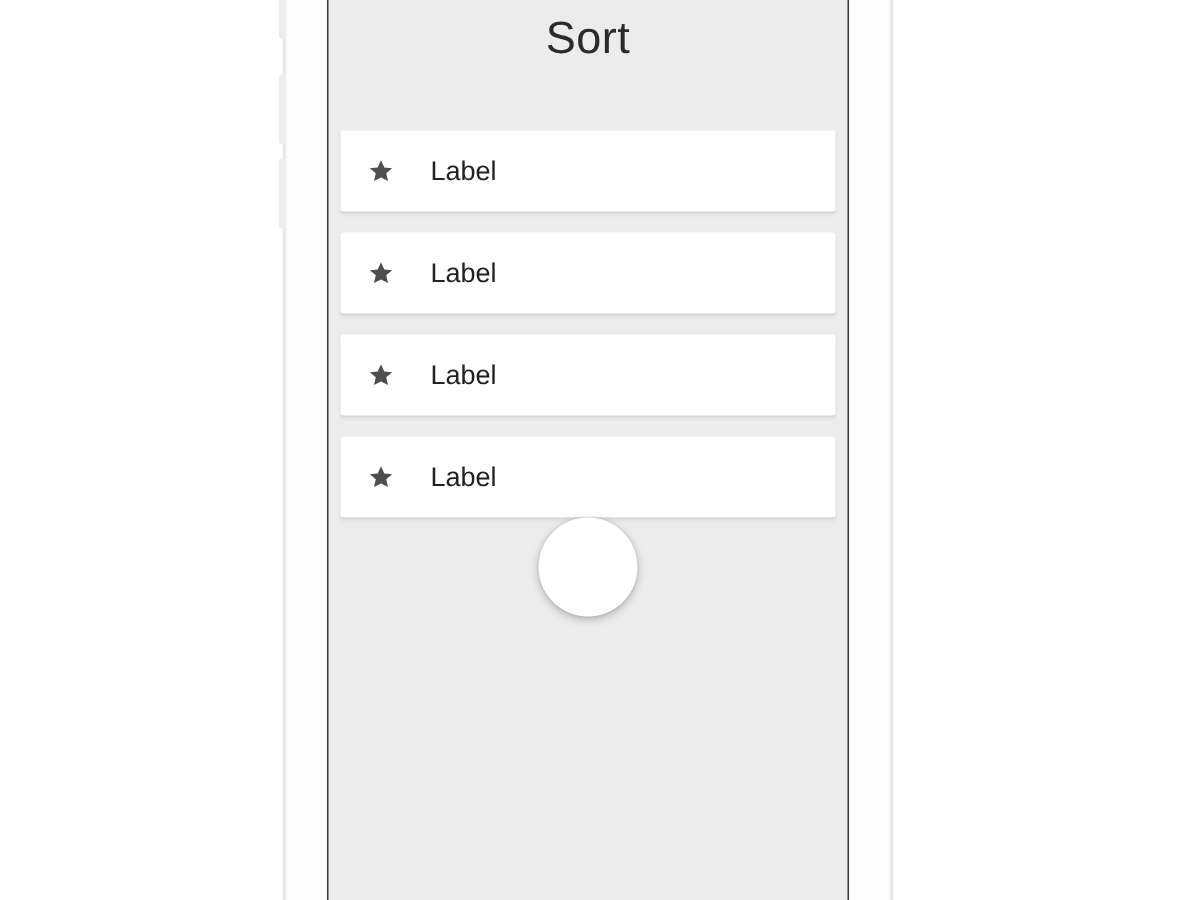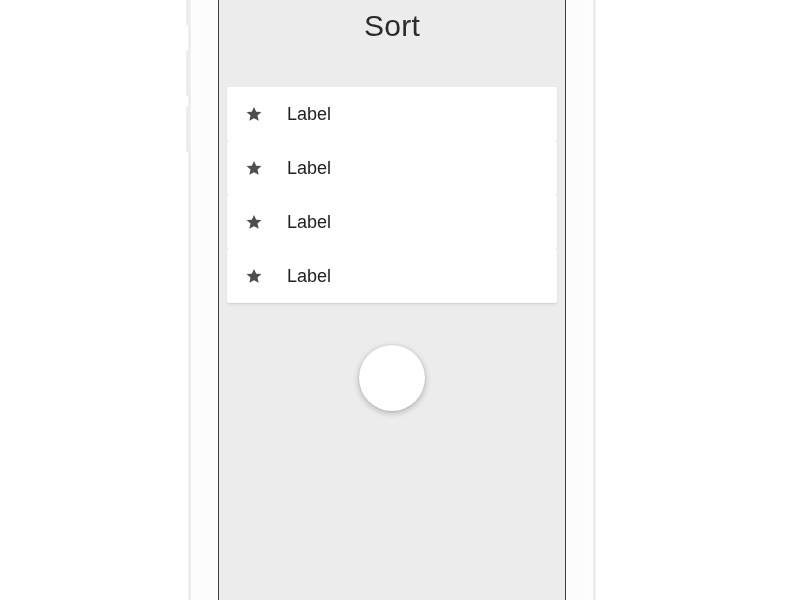--- a/index.html
+++ b/index.html
@@ -71,20 +71,21 @@
     font-size: 30px;
     font-weight: 300;
     color: #2b2b2b;
     letter-spacing: .3px;
   }
 
   .list {
     margin-top: 44px;
     display: flex;
     flex-direction: column;
+    gap: 14px;
     padding: 0 8px;
   }
 
   .row {
     background: #fff;
     height: 54px;
     display: flex;
     align-items: center;
     padding-left: 18px;
     border-radius: 2px;

